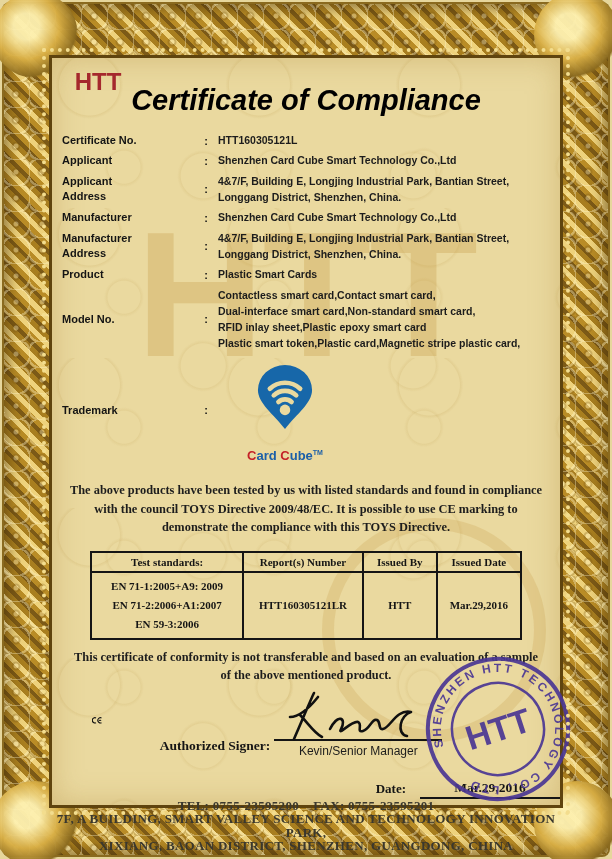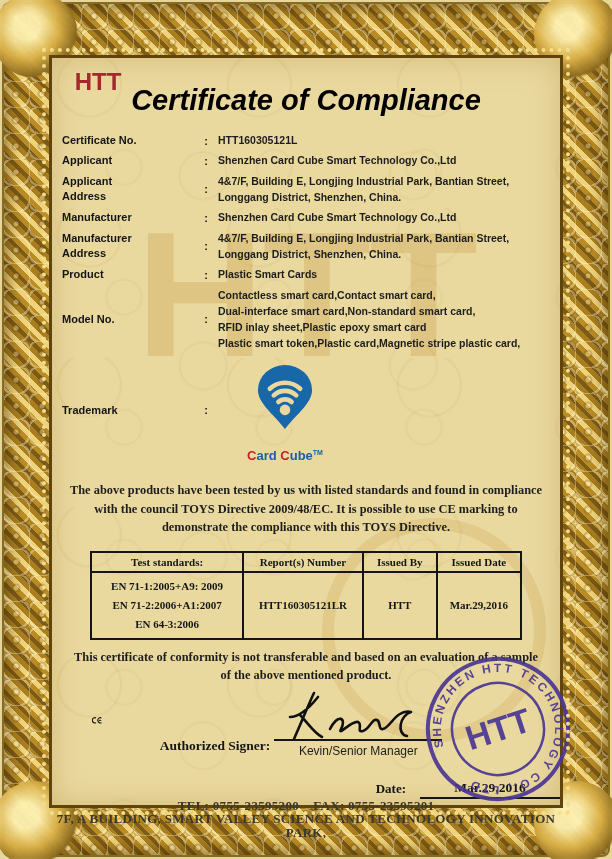--- a/index.html
+++ b/index.html
@@ -198,21 +198,21 @@
           <tr>
         <th style="width:37%">Test standards:</th>
         <th style="width:28%">Report(s) Number</th>
         <th style="width:18%">Issued By</th>
         <th style="width:17%">Issued Date</th>
       </tr>
       <tr>
         <td>
           <div class="std-line">EN 71-1:2005+A9: 2009</div>
           <div class="std-line">EN 71-2:2006+A1:2007</div>
-          <div class="std-line">EN 64-3:2006</div>
+          <div class="std-line">EN 59-3:2006</div>
         </td>
         <td>HTT160305121LR</td>
         <td>HTT</td>
         <td>Mar.29,2016</td>
       </tr>
     </tbody>
       </table>
 
     <div class="statement" style="margin-top:8px;">This certificate of conformity is not transferable and based on an evaluation of a sample of the above mentioned product.</div>
 
@@ -253,15 +253,16 @@
             <div class="date-label">Date:</div>
             <div class="date-value">Mar.29,2016</div>
           </div>
         </div>
       </div>
     </div>
 
     <div class="footer">
       <div>TEL: 0755-23595200&nbsp;&nbsp;&nbsp;&nbsp;FAX: 0755-23595201</div>
       <div>7F, A BUILDING, SMART VALLEY SCIENCE AND TECHNOLOGY INNOVATION PARK,</div>
+      <div>XIXIANG, BAOAN DISTRICT, SHENZHEN, GUANGDONG, CHINA</div>
     </div>
   </div>
 </div>
 
 </body></html>

